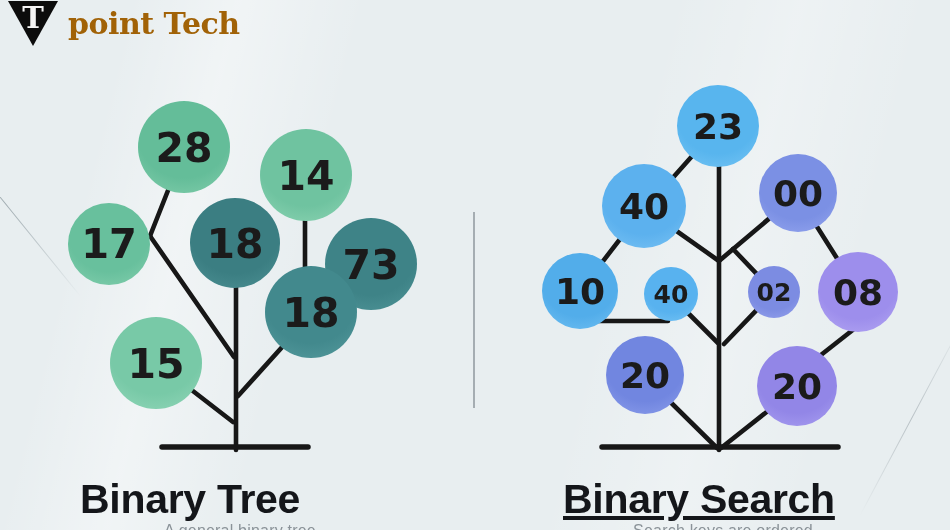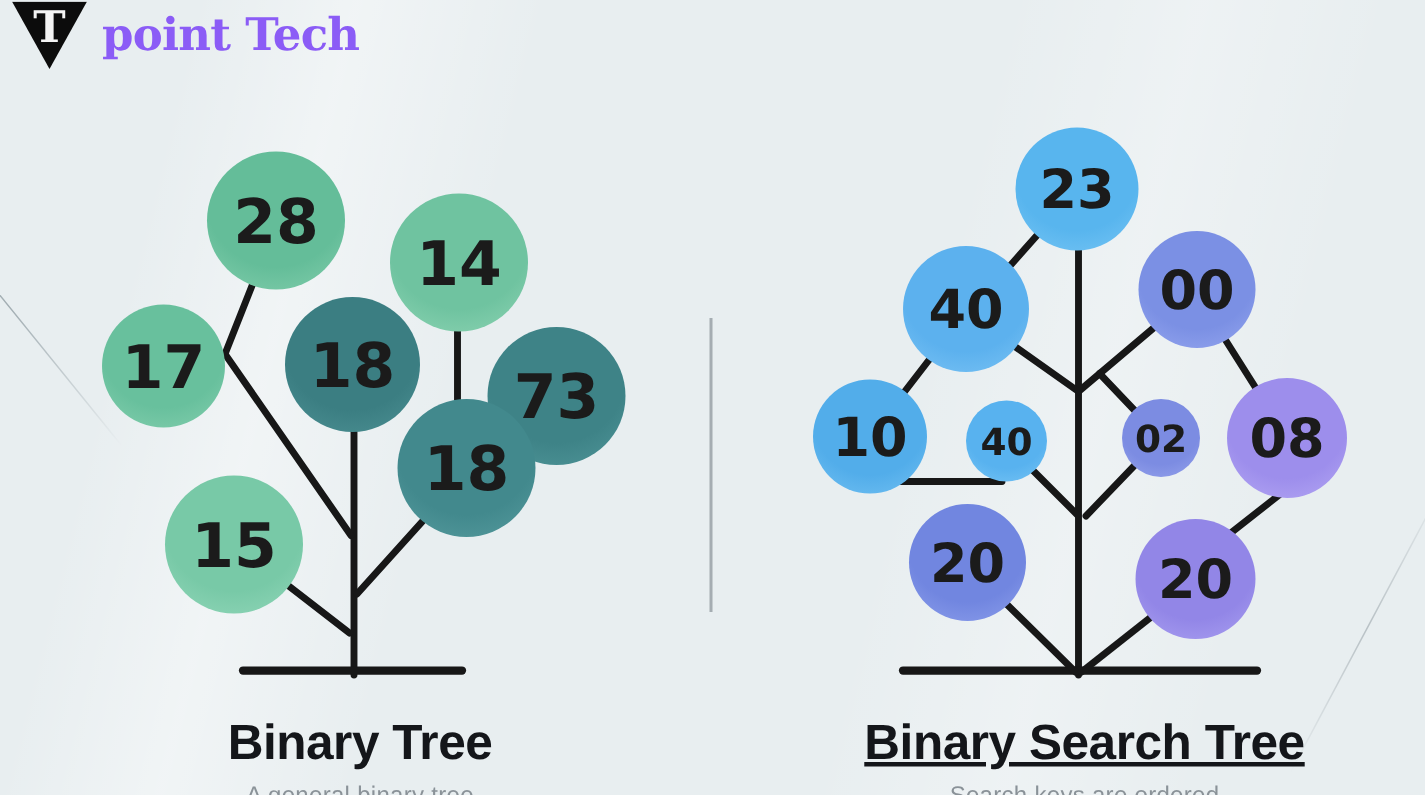--- a/index.html
+++ b/index.html
@@ -23,27 +23,27 @@
   .logo-tri{
     position:absolute;left:0;top:1px;width:50px;height:45px;background:#0c0c0c;
     clip-path:polygon(0 0,100% 0,50% 100%);
   }
   .logo-t{
     position:absolute;left:0;top:2px;width:50px;text-align:center;
     color:#f4f4f4;font-family:"DejaVu Serif",serif;font-weight:bold;font-size:29px;line-height:32px;
   }
   .logo-text{
     position:absolute;left:60px;top:6px;white-space:nowrap;
-    color:#8b5cf6;font-family:"DejaVu Serif",serif;font-weight:bold;font-size:30px;letter-spacing:-0.5px;
+    color:#a16207;font-family:"DejaVu Serif",serif;font-weight:bold;font-size:30px;letter-spacing:-0.5px;
   }
   .divider{position:absolute;left:473px;top:212px;width:2px;height:196px;background:#99a1a7;opacity:.85;}
   svg.diagram{position:absolute;left:0;top:0;}
   .tree-title{
-    position:absolute;top:476px;width:320px;text-align:center;
-    font-size:33px;font-weight:600;color:#14161a;letter-spacing:-0.3px;
+    position:absolute;top:476px;width:320px;text-align:left;
+    font-size:41px;font-weight:600;color:#14161a;letter-spacing:-0.3px;
   }
   .tree-title.left{left:80px;}
   .tree-title.right{left:563px;text-decoration:underline;}
   .tree-caption{
     position:absolute;top:522px;width:360px;text-align:center;
     font-size:16px;color:#8a9298;letter-spacing:.2px;
   }
   .tree-caption.left{left:60px;}
   .tree-caption.right{left:543px;}
 </style>

